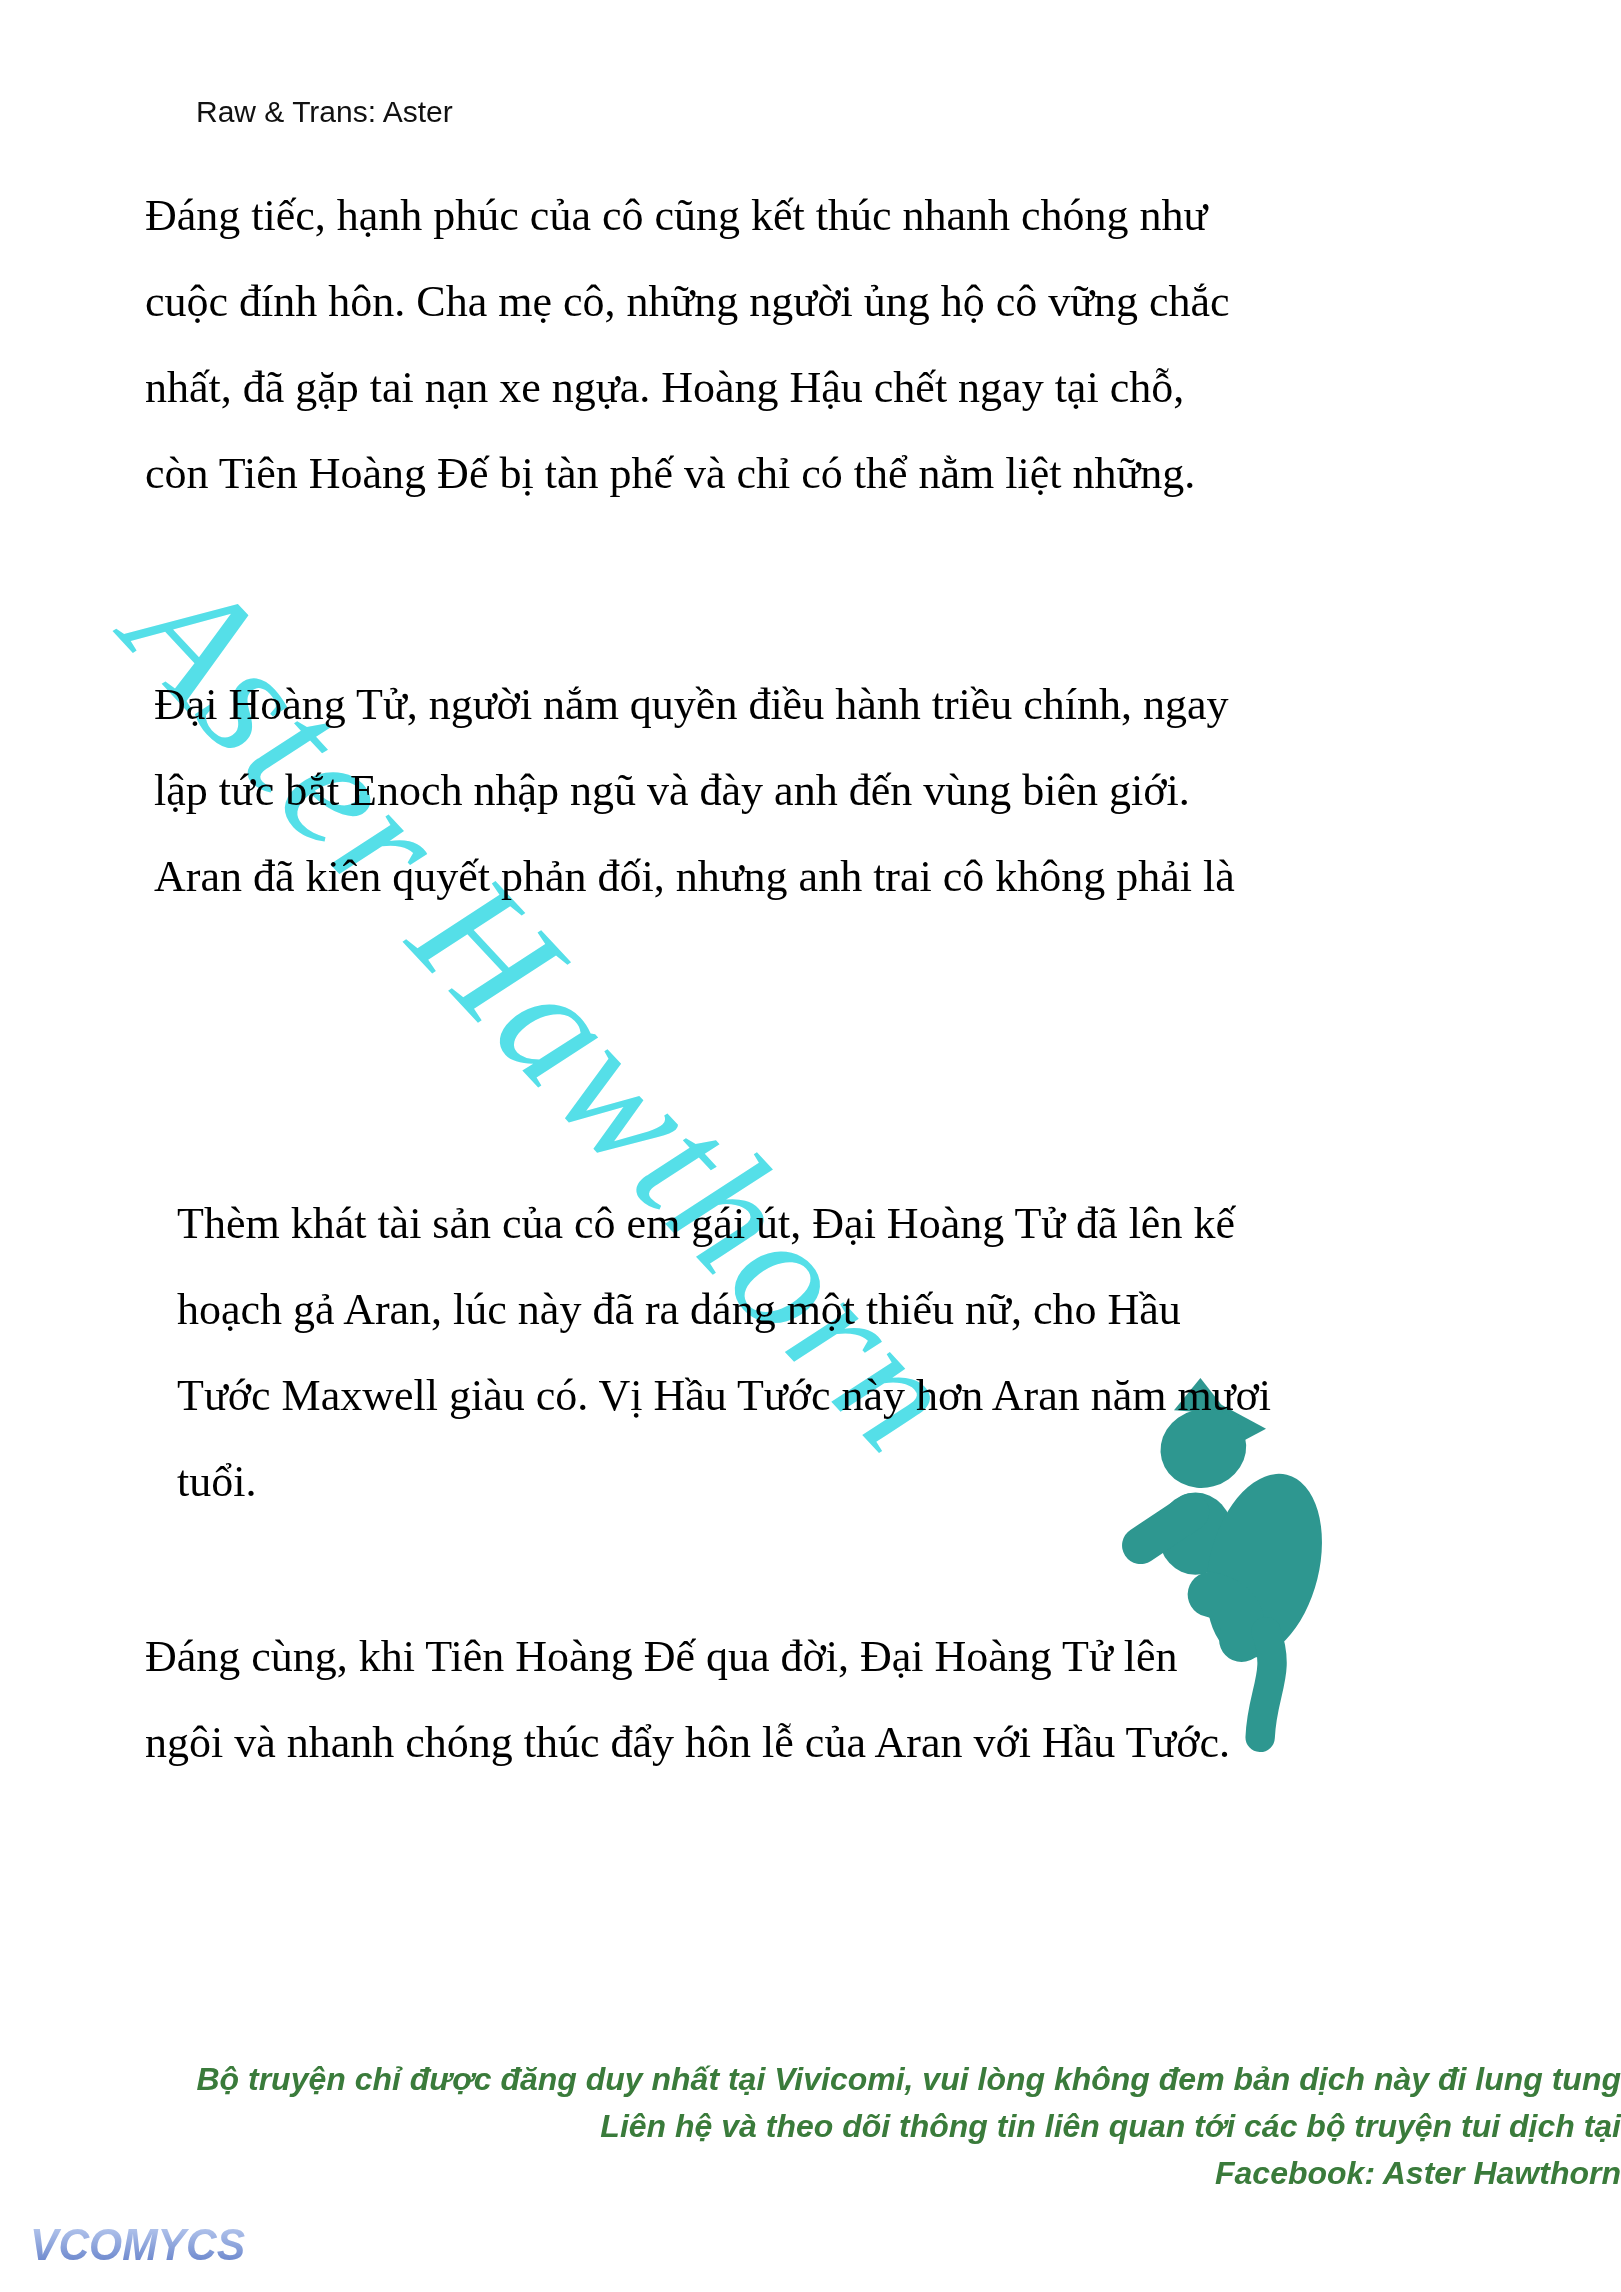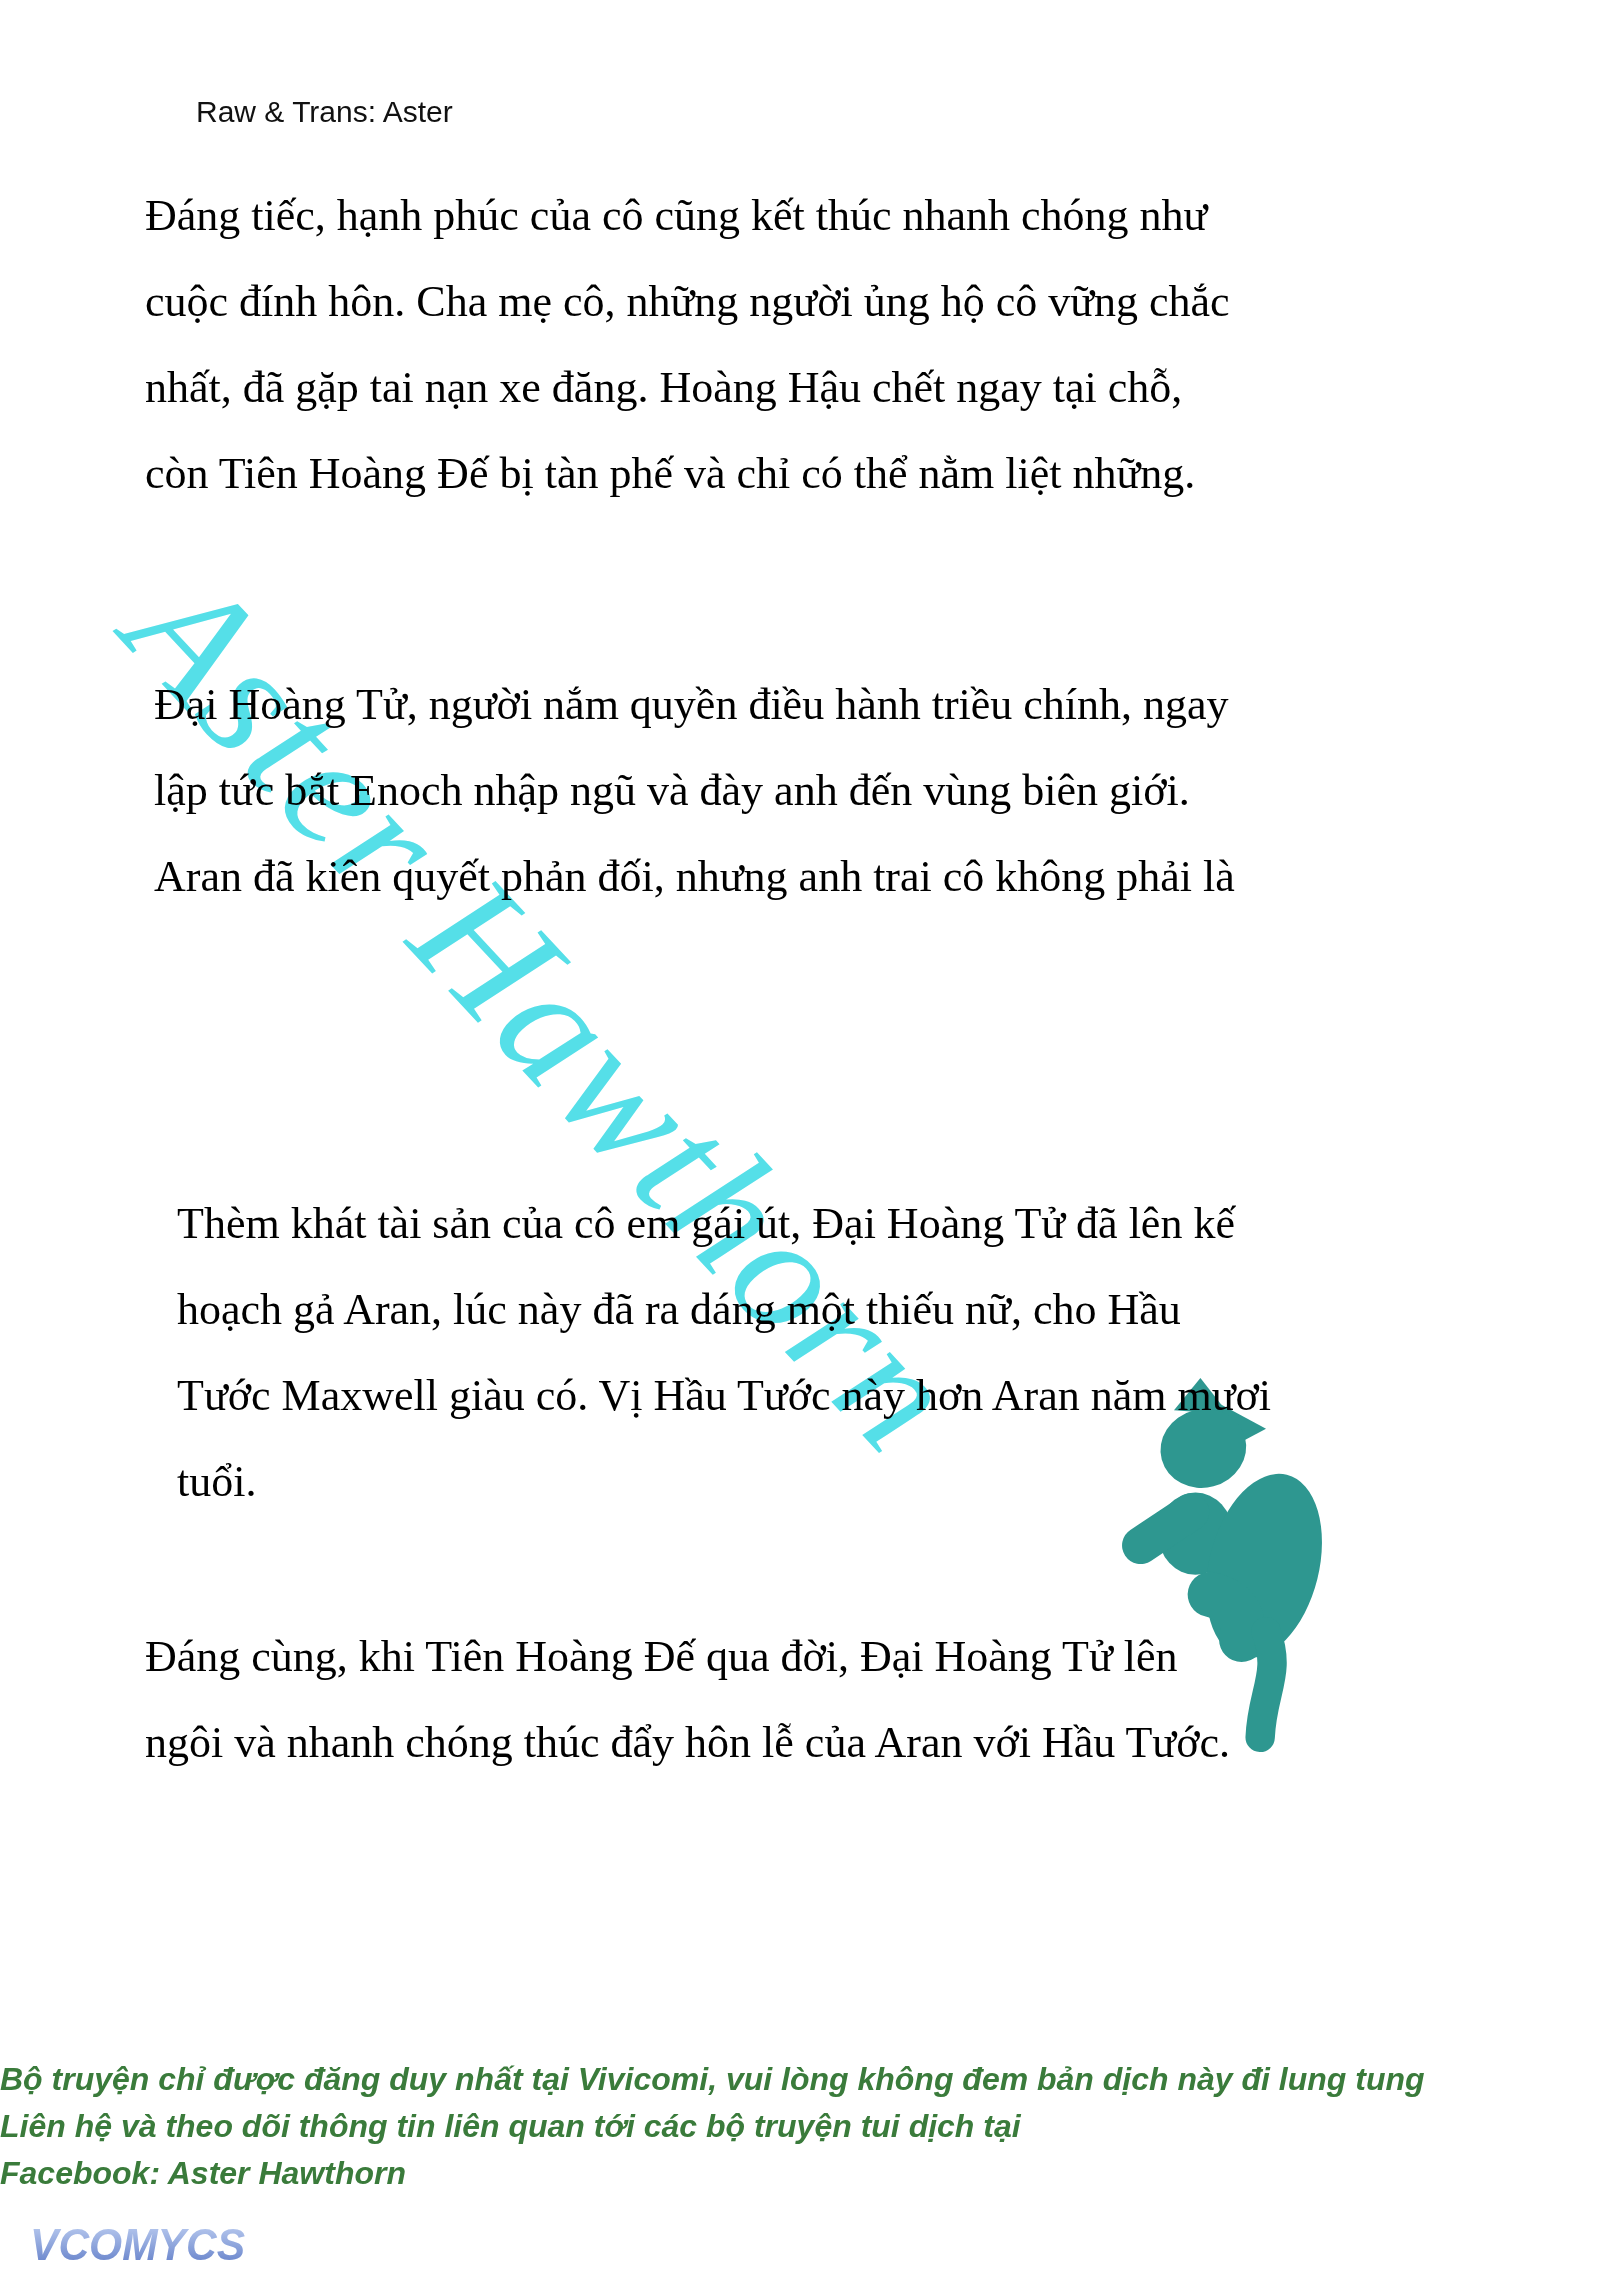--- a/index.html
+++ b/index.html
@@ -56,21 +56,21 @@
     width: 206px;
     height: 382px;
     z-index: 1;
     color: #2e9790; 
   }
   .footer {
     position: absolute;
     left: 0;
     right: 0;
     top: 2056px;
-    text-align: left;
+    text-align: right;
     font-family: "Liberation Sans", "DejaVu Sans", sans-serif;
     font-style: italic;
     font-weight: bold;
     font-size: 32px;
     line-height: 47px;
     z-index: 2;
     color: #3a7b3b; 
   }
   .logo {
     position: absolute;
@@ -86,21 +86,21 @@
 
 <div class="page">
 
   <div class="credit">Raw &amp; Trans: Aster</div>
 
   <div class="watermark" style="color: rgb(85, 223, 232);">Aster Hawthorn</div>
 
   <div class="para p1">
     <div class="line">Đáng tiếc, hạnh phúc của cô cũng kết thúc nhanh chóng như</div>
     <div class="line">cuộc đính hôn. Cha mẹ cô, những người ủng hộ cô vững chắc</div>
-    <div class="line">nhất, đã gặp tai nạn xe đăng. Hoàng Hậu chết ngay tại chỗ,</div>
+    <div class="line">nhất, đã gặp tai nạn xe ngựa. Hoàng Hậu chết ngay tại chỗ,</div>
     <div class="line">còn Tiên Hoàng Đế bị tàn phế và chỉ có thể nằm liệt những.</div>
   </div>
 
   <div class="para p2">
     <div class="line">Đại Hoàng Tử, người nắm quyền điều hành triều chính, ngay</div>
     <div class="line">lập tức bắt Enoch nhập ngũ và đày anh đến vùng biên giới.</div>
     <div class="line">Aran đã kiên quyết phản đối, nhưng anh trai cô không phải là</div>
   </div>
 
   <div class="para p3">

